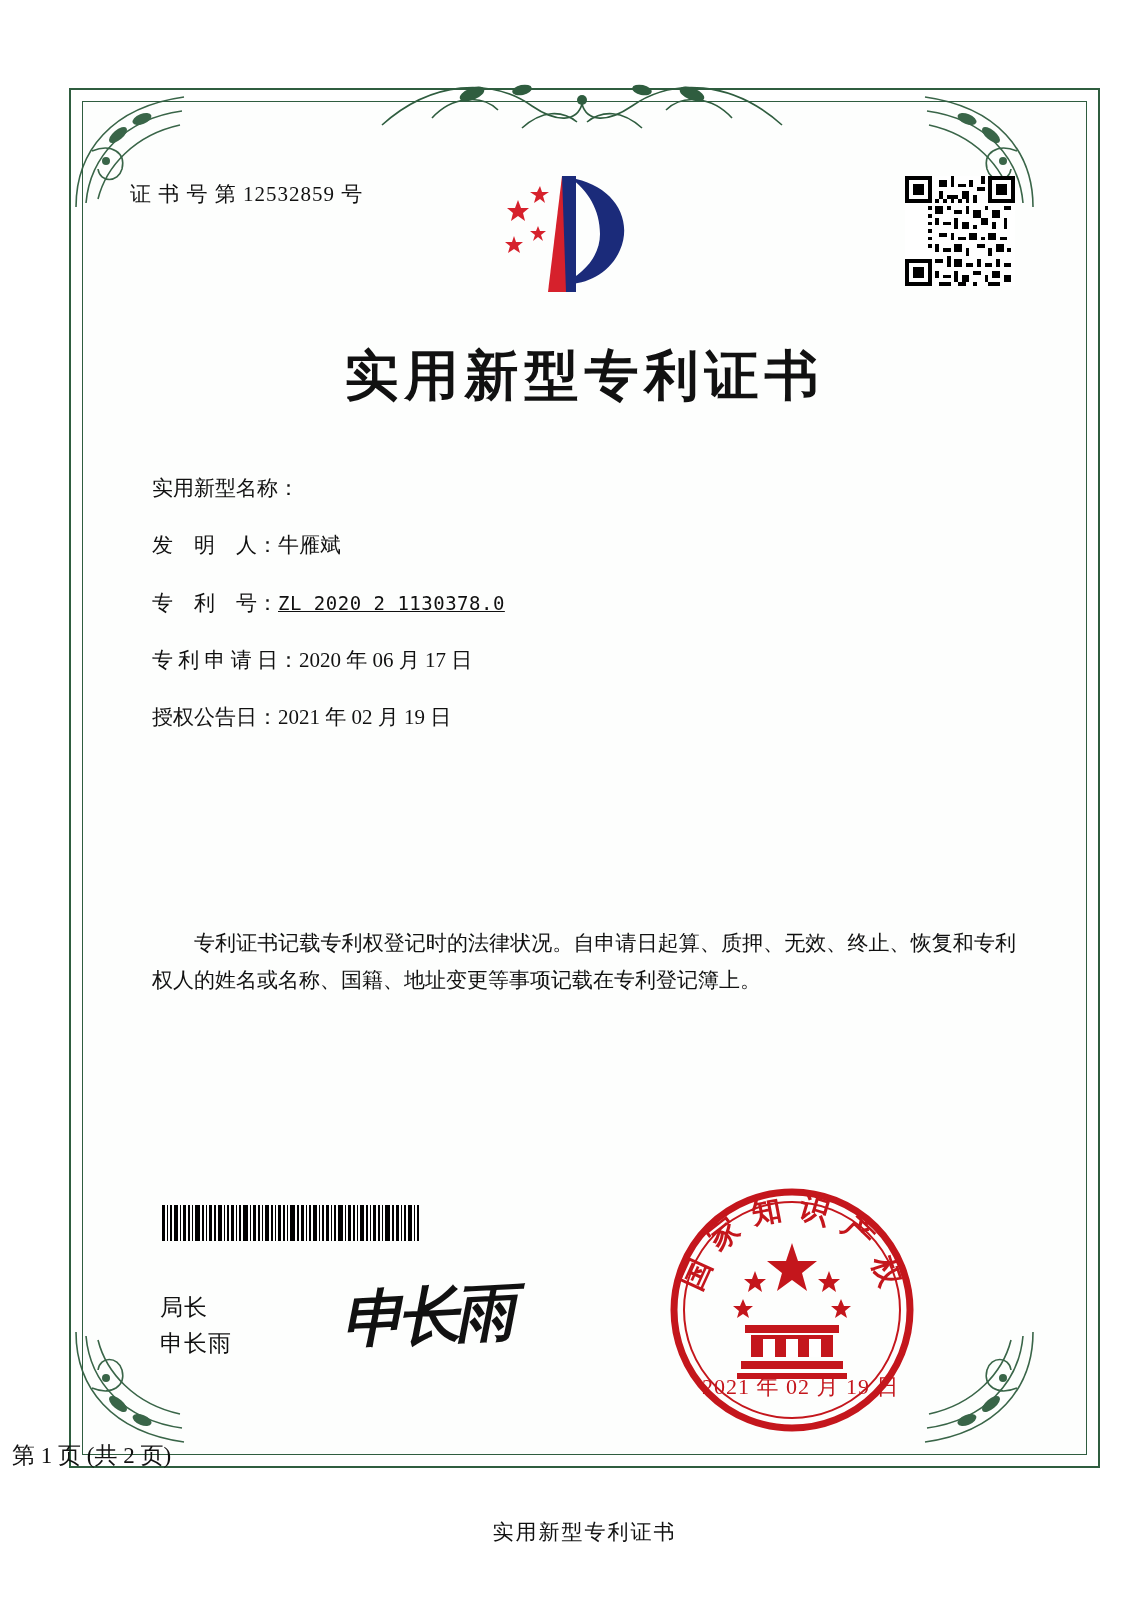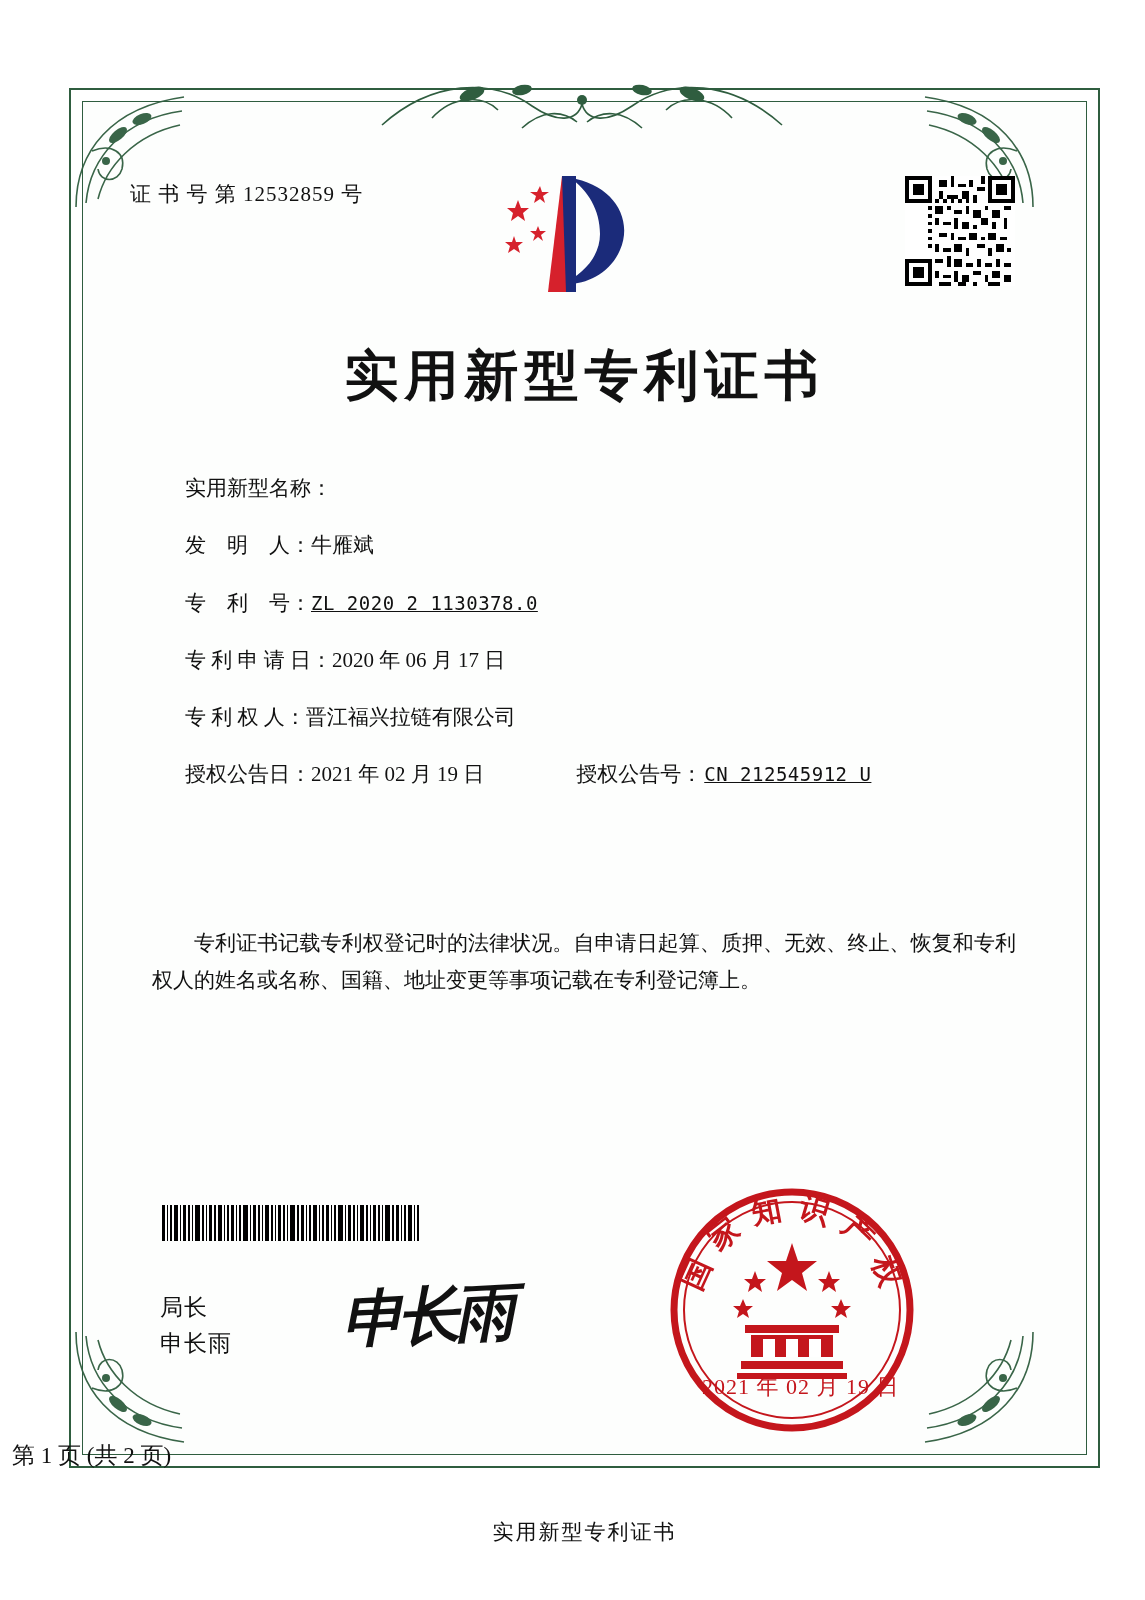--- a/index.html
+++ b/index.html
@@ -105,21 +105,20 @@
     position: absolute;
     left: 140px; top: 475px;
     width: 860px;
   }
   .field-row {
     display: flex;
     align-items: baseline;
     margin-bottom: 30px;
     font-size: 21px;
     line-height: 1.3;
-    margin-left: 33px;
   }
   .field-label {
     white-space: pre;
     flex: 0 0 auto;
   }
   .field-value {
     flex: 1 1 auto;
     font-family: "Liberation Serif", "DejaVu Serif", serif;
   }
   .field-value.mono {
@@ -465,33 +464,25 @@
     <div class="field-row">
       <span class="field-label">专    利    号：</span>
       <span class="field-value mono">ZL 2020 2 1130378.0</span>
     </div>
 
     <div class="field-row">
       <span class="field-label">专 利 申 请 日：</span>
       <span class="field-value">2020 年 06 月 17 日</span>
     </div>
 
-    <div class="field-row">
-      <span class="field-label">专 利 权 人：</span>
-      <span class="field-value">晋江福兴拉链有限公司</span>
-    </div>
 
 
     <div class="field-row dual">
       <span class="field-label">授权公告日：</span>
       <span class="field-value" style="flex:0 0 auto">2021 年 02 月 19 日</span>
-      <span class="dual-right">
-        <span class="field-label">授权公告号：</span>
-        <span class="field-value mono">CN 212545912 U</span>
-      </span>
     </div>
 
   </div>
 
   <div class="paragraphs">
     <p>专利证书记载专利权登记时的法律状况。自申请日起算、质押、无效、终止、恢复和专利权人的姓名或名称、国籍、地址变更等事项记载在专利登记簿上。</p>
   </div>
 
   <div class="barcode">
     <i style="width:3px"></i>

